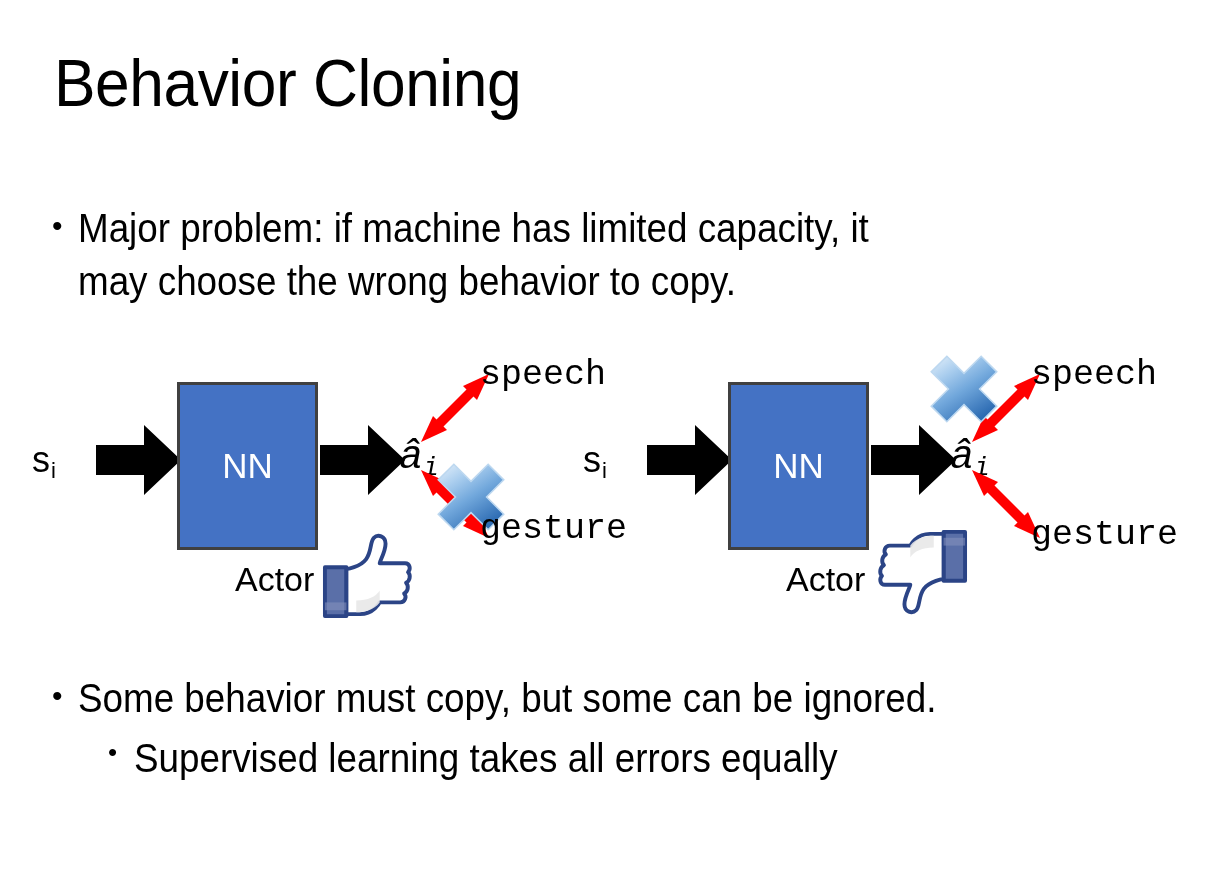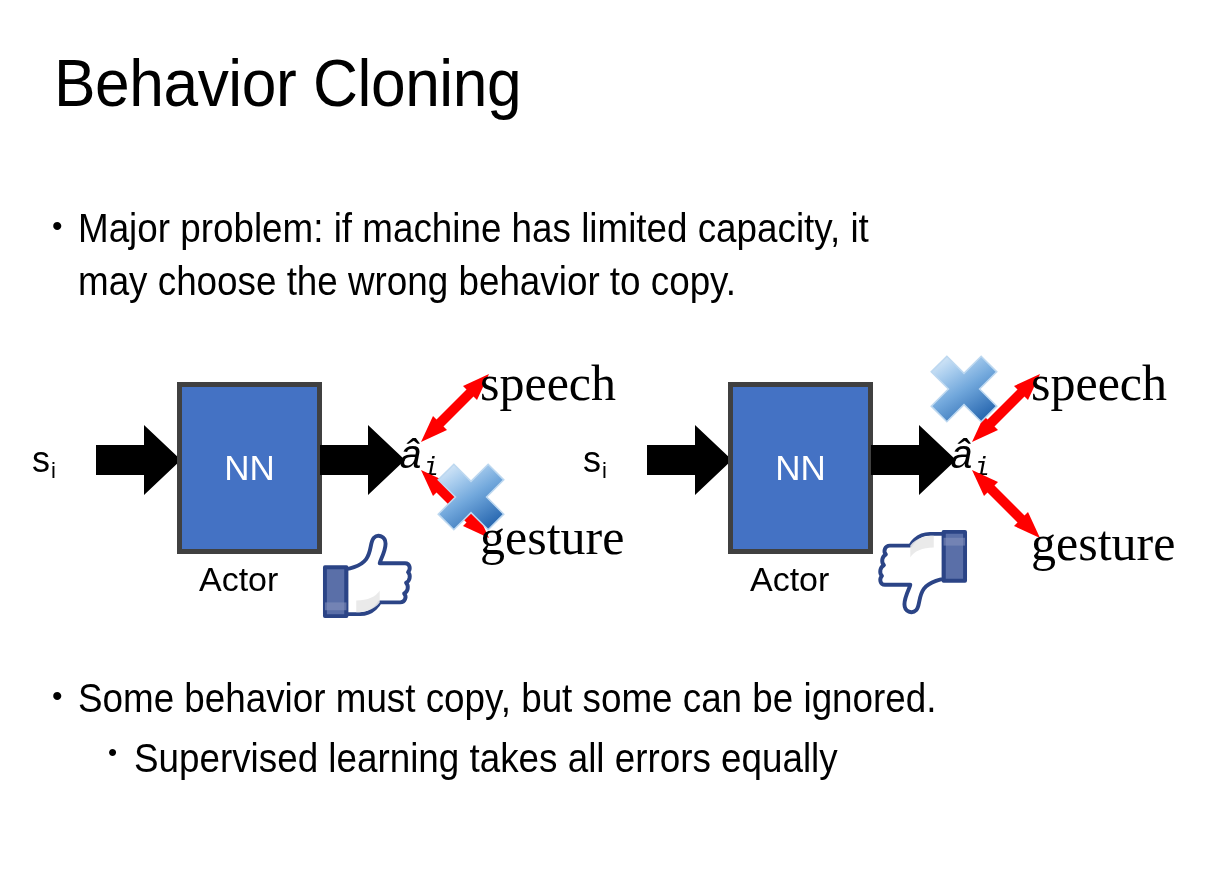--- a/index.html
+++ b/index.html
@@ -79,35 +79,36 @@
   }
   .state-label .sub {
     font-size: 22px;
     vertical-align: -0.28em;
     margin-left: 1px;
   }
 
   .nn-box {
     position: absolute;
     background: #4472C4;
-    border: 5px solid #404040;
+    border: 3px solid #404040;
     display: flex;
     align-items: center;
     justify-content: center;
     color: #ffffff;
     font-family: "Liberation Sans", sans-serif;
     font-size: 35px;
   }
 
   .actor-label {
     position: absolute;
     font-family: "Liberation Sans", sans-serif;
     font-size: 34px;
     line-height: 1;
     white-space: nowrap;
+    margin-left: 36px;
   }
 
   .block-arrow {
     position: absolute;
   }
 
   .out-label {
     position: absolute;
     font-family: Liberation Mono, monospace;
     font-style: italic;
@@ -115,22 +116,22 @@
     line-height: 1;
     white-space: nowrap;
   }
   .out-label .sub {
     font-size: 26px;
     vertical-align: -0.26em;
   }
 
   .mode-label {
     position: absolute;
-    font-family: Liberation Serif, serif;
-    font-size: 50px;
+    font-family: Liberation Mono, monospace;
+    font-size: 35px;
     line-height: 1;
     white-space: nowrap;
   }
 
   .red-arrow { position: absolute; }
   .blue-x    { position: absolute; }
   .thumb     { position: absolute; }
 </style>
 </head>
 <body>

